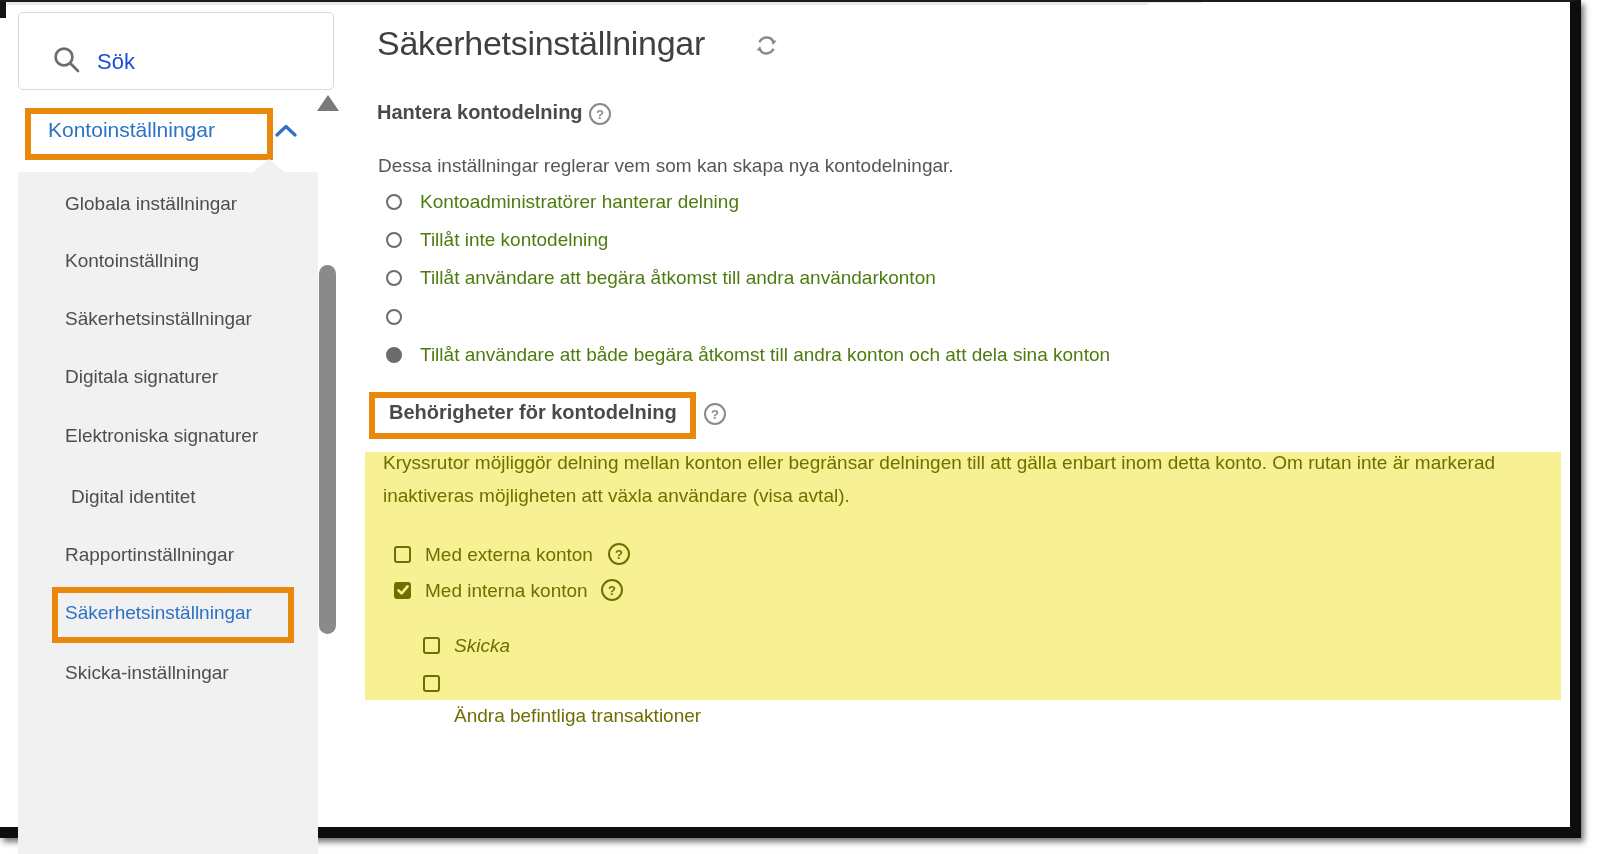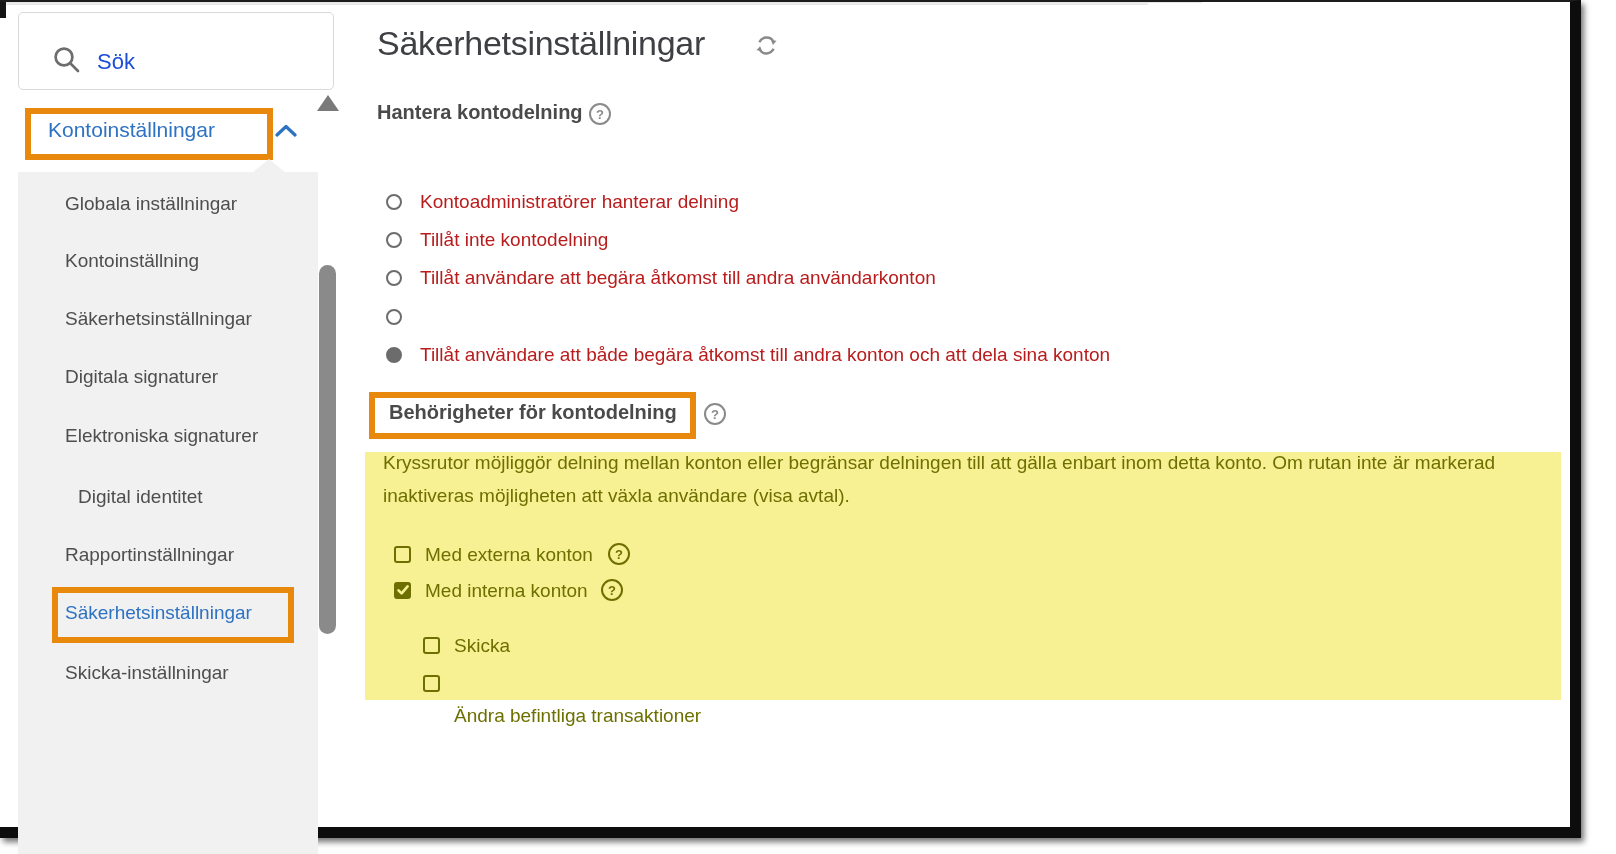--- a/index.html
+++ b/index.html
@@ -33,21 +33,21 @@
   .hr1{left:368px;top:73px;width:1202px;height:1px;background:#e6e6e6;}
   .hr2{left:381px;top:85px;width:1148px;height:1px;background:#ededed;}
   .hr3{left:381px;top:384px;width:1148px;height:1px;background:#e8e8e8;}
   .h2{font-size:20px;font-weight:bold;color:#4a4a4a;white-space:nowrap;}
   .body-text{font-size:19px;color:#565656;white-space:nowrap;}
   .help{width:22px;height:22px;border:2px solid #8a8a8a;border-radius:50%;display:flex;align-items:center;justify-content:center;
         font-size:13px;font-weight:bold;color:#8a8a8a;box-sizing:border-box;cursor:pointer;}
   .help.olive{border-color:#6d7000;color:#6d7000;}
   .radio{width:16px;height:16px;border:2.5px solid #6c6c6c;border-radius:50%;box-sizing:border-box;background:#fff;cursor:pointer;}
   .radio.checked{background:#6c6c6c;}
-  .radio-label{font-size:19px;color:#b91c1c;white-space:nowrap;cursor:pointer;}
+  .radio-label{font-size:19px;color:#4d7c0f;white-space:nowrap;cursor:pointer;}
   .yellow{left:365px;top:450px;width:1196px;height:248px;background:#f8f193;}
   .note{left:383px;top:444px;font-size:19px;line-height:33px;color:#6d7000;white-space:pre;}
   .cb{width:17px;height:17px;border:2.4px solid #6d7000;border-radius:3px;box-sizing:border-box;background:transparent;cursor:pointer;display:flex;align-items:center;justify-content:center;}
   .cb.checked{background:#6d7000;}
   .cb-label{font-size:19px;color:#6d7000;white-space:nowrap;cursor:pointer;}
   .icon{display:block;}
 </style>
 </head>
 <body>
 
@@ -74,21 +74,21 @@
     </span>
   </div>
 
   <div class="abs panel-notch"></div>
   <div class="abs side-panel">
     <span class="abs side-item" style="left:47px;top:20px;">Globala inställningar</span>
     <span class="abs side-item" style="left:47px;top:77px;">Kontoinställning</span>
     <span class="abs side-item" style="left:47px;top:135px;">Säkerhetsinställningar</span>
     <span class="abs side-item" style="left:47px;top:193px;">Digitala signaturer</span>
     <span class="abs side-item" style="left:47px;top:252px;">Elektroniska signaturer</span>
-    <span class="abs side-item" style="left:60px;top:313px;">Digital identitet</span>
+    <span class="abs side-item" style="left:53px;top:313px;">Digital identitet</span>
     <span class="abs side-item" style="left:47px;top:371px;">Rapportinställningar</span>
     <div class="abs orange-box" style="left:34px;top:415px;width:230px;height:44px;"></div>
     <span class="abs side-item sel" style="left:47px;top:429px;">Säkerhetsinställningar</span>
     <span class="abs side-item" style="left:47px;top:489px;">Skicka-inställningar</span>
   </div>
 
   <div class="abs scroll-arrow"></div>
   <div class="abs scroll-thumb"></div>
 
   <span class="abs page-title">Säkerhetsinställningar</span>
@@ -102,20 +102,21 @@
   </span>
 
   <div class="hr1"></div>
   <div class="hr2"></div>
 
   <span class="abs h2" style="left:377px;top:99px;">Hantera kontodelning</span>
   <span class="abs help" style="left:589px;top:101px;">
       <span>?</span>
     </span>
 
+  <span class="abs body-text" style="left:378px;top:153px;">Dessa inställningar reglerar vem som kan skapa nya kontodelningar.</span>
 
   <div class="abs radio" style="left:386px;top:192px;"></div>
   <span class="abs radio-label" style="left:420px;top:189px;">Kontoadministratörer hanterar delning</span>
 
   <div class="abs radio" style="left:386px;top:230px;"></div>
   <span class="abs radio-label" style="left:420px;top:227px;">Tillåt inte kontodelning</span>
 
   <div class="abs radio" style="left:386px;top:268px;"></div>
   <span class="abs radio-label" style="left:420px;top:265px;">Tillåt användare att begära åtkomst till andra användarkonton</span>
 
@@ -148,17 +149,17 @@
           <polyline points="1.5,6.3 4.6,9.4 10.6,2.4" fill="none" stroke="#f8f193" stroke-width="2.6" stroke-linecap="round" stroke-linejoin="round"></polyline>
         </svg>
     </span>
   </div>
   <span class="abs cb-label" style="left:425px;top:578px;">Med interna konton</span>
   <span class="abs help olive" style="left:601px;top:577px;">
       <span>?</span>
     </span>
 
   <div class="abs cb" style="left:423px;top:635px;"></div>
-  <span class="abs cb-label" style="left:454px;top:633px;">Skicka</span>
+  <span class="abs cb-label" style="left:454px;top:633px;font-style:italic;">Skicka</span>
 
   <div class="abs cb" style="left:423px;top:673px;"></div>
   <span class="abs cb-label" style="left:454px;top:671px;margin-top:32px;">Ändra befintliga transaktioner</span>
 </div>
 
 </body></html>

